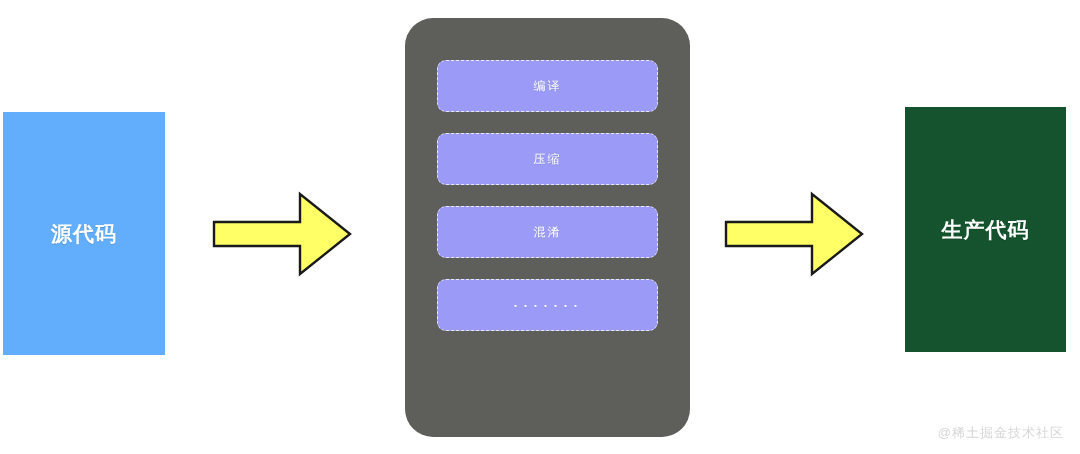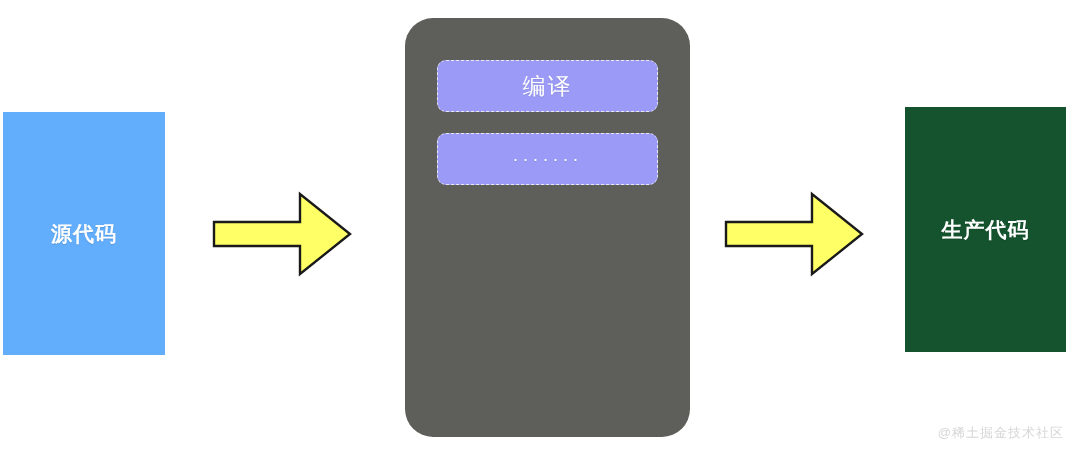--- a/index.html
+++ b/index.html
@@ -64,21 +64,21 @@
     position: relative;
     height: 52px;
     background: #9b9bf7;
     border: 1px dashed #e9e9f3;
     border-radius: 9px;
     box-sizing: border-box;
     display: flex;
     align-items: center;
     justify-content: center;
     color: #ffffff;
-    font-size: 23px;
+    font-size: 12px;
     font-weight: 500;
     letter-spacing: 2px;
     text-shadow: 0 1px 1px rgba(0,0,0,0.10);
     margin-bottom: 21px;
   }
   .pipeline-step:last-child {
     margin-bottom: 0;
   }
   .pipeline-step.ellipsis {
     font-size: 18px;
@@ -118,20 +118,26 @@
   <div class="arrow" id="arrow-1">
     <svg viewBox="0 0 140 86" width="140" height="86" preserveAspectRatio="none">
       <polygon points="2,31 88,31 88,3 138,43 88,83 88,55 2,55" fill="#ffff66" stroke="#1a1a1a" stroke-width="2.4" stroke-linejoin="miter"></polygon>
     </svg>
   </div>
 
   <div id="pipeline">
     <div class="pipeline-step">
       <span>编译</span>
     </div>
+    <div class="pipeline-step">
+      <span>压缩</span>
+    </div>
+    <div class="pipeline-step">
+      <span>混淆</span>
+    </div>
     <div class="pipeline-step ellipsis">
       <span>·······</span>
     </div>
   </div>
 
   <div class="arrow" id="arrow-2">
     <svg viewBox="0 0 140 86" width="140" height="86" preserveAspectRatio="none">
       <polygon points="2,31 88,31 88,3 138,43 88,83 88,55 2,55" fill="#ffff66" stroke="#1a1a1a" stroke-width="2.4" stroke-linejoin="miter"></polygon>
     </svg>
   </div>

